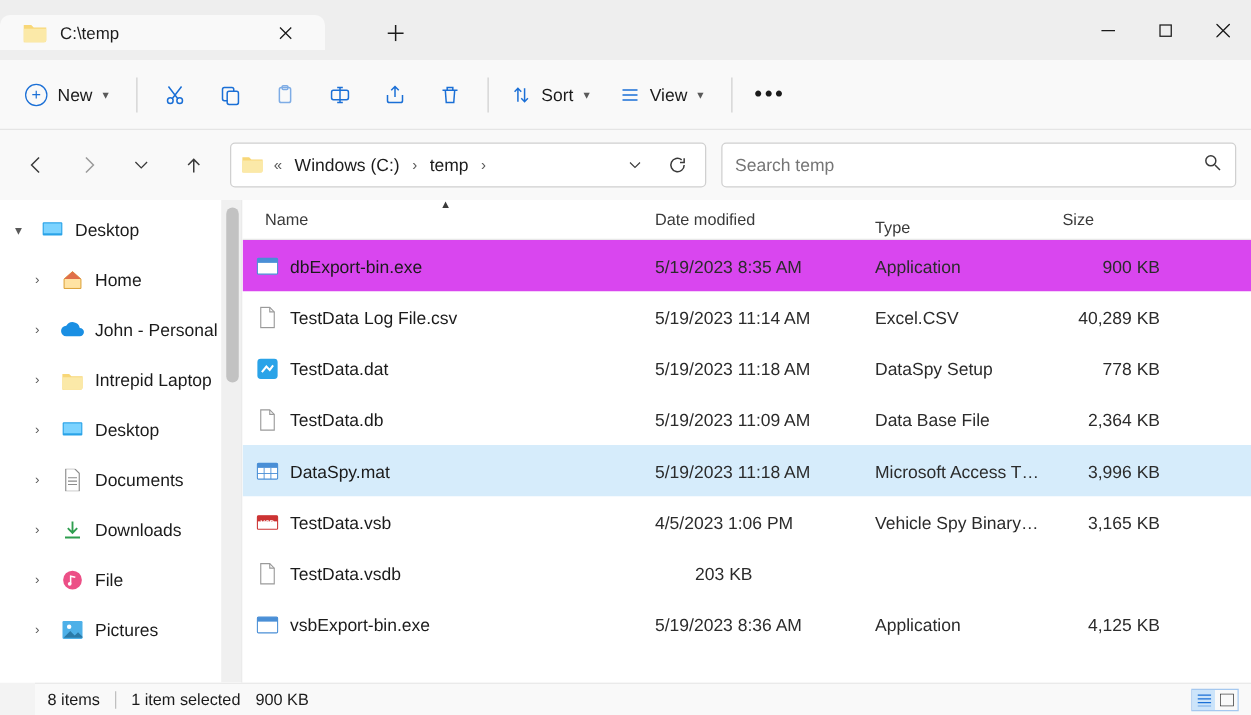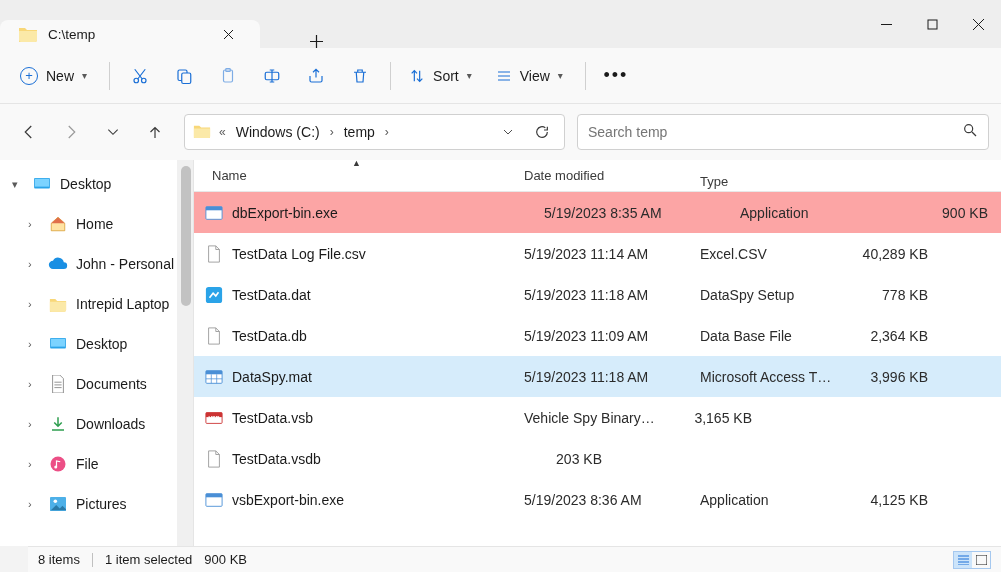--- a/index.html
+++ b/index.html
@@ -1,19 +1,19 @@
 <!DOCTYPE html>
 <html><head>
 <meta charset="utf-8">
 <style>
   * { box-sizing: border-box; margin: 0; padding: 0; font-family: "Segoe UI", sans-serif; }
   html, body { width: 1001px; height: 572px; overflow: hidden; background: #f3f3f3; }
 
   
-  .titlebar { height: 48px; background: #eeeeee; display: flex; align-items: flex-end; gap: 36px; }
+  .titlebar { height: 48px; background: #eeeeee; display: flex; align-items: center; gap: 36px; }
   .tab { display: flex; align-items: center; gap: 10px; padding: 0 18px 0 18px; background: #f9f9f9; border-top-left-radius: 8px; border-top-right-radius: 8px; margin-top: 4px; min-width: 260px; position: relative; }
   .tab .folder-glyph { width: 20px; height: 16px; }
   .tab-title { font-size: 13.5px; color: #1b1b1b; font-weight: 500; flex: 1; }
   .tab-close { width: 28px; height: 28px; display: flex; align-items: center; justify-content: center; color: #1b1b1b; font-size: 13px; border-radius: 4px; cursor: default; }
   .newtab { width: 40px; display: flex; align-items: center; justify-content: center; margin-top: 4px; color: #1b1b1b; font-size: 16px; }
   .titlebar-spacer { flex: 1; }
   .win-controls { display: flex; }
   .win-btn { width: 46px; height: 48px; display: flex; align-items: center; justify-content: center; color: #1b1b1b; }
   .win-btn svg { width: 11px; height: 11px; }
 
@@ -59,21 +59,21 @@
   .files-header { display: flex; height: 32px; align-items: center; border-bottom: 1px solid #e8e8e8; font-size: 13px; color: #3a3a3a; padding-left: 4px; }
   .col { padding: 0 8px; border-right: 1px solid transparent; display: flex; align-items: center; height: 100%; }
   .col.name { width: 318px; position: relative; padding-left: 14px; }
   .col.date { width: 176px; }
   .col.type { width: 150px; margin-top: 12px; }
   .col.size { width: 94px; justify-content: flex-start; }
   .sort-arrow { position:absolute; left:50%; top:-2px; transform:translateX(-50%); font-size:9px; color:#3a3a3a; }
 
   .file-rows { overflow-y: auto; height: calc(100% - 32px); }
   .row { display: flex; height: 41px; align-items: center; font-size: 14px; color: #1b1b1b; padding-left: 4px; }
-  .row.selected { background: #fca5a5; gap: 20px; }
+  .row.selected { background: #d946ef; }
   .row.highlight { background: #d6ecfb; }
   .cell { padding: 0 8px; overflow: hidden; white-space: nowrap; text-overflow: ellipsis; }
   .cell.name { width: 318px; display: flex; align-items: center; gap: 8px; padding-left: 6px; }
   .cell.date { width: 176px; color: #2b2b2b; }
   .cell.type { width: 150px; color: #2b2b2b; }
   .cell.size { width: 94px; text-align: right; color: #2b2b2b; }
   .file-icon { width: 20px; height: 20px; display:flex; align-items:center; justify-content:center; flex-shrink:0; }
 
   
   .statusbar { height: 26px; background: #f9f9f9; border-top: 1px solid #e5e5e5; display: flex; align-items: center; padding: 0 10px; font-size: 13px; color: #1b1b1b; gap: 12px; margin-left: 28px; }
@@ -383,20 +383,23 @@
       <div class="col name">
         <span>Name</span>
         <span class="sort-arrow">▲</span>
       </div>
       <div class="col date">
           <span>Date modified</span>
         </div>
       <div class="col type">
           <span>Type</span>
         </div>
+      <div class="col size">
+          <span>Size</span>
+        </div>
     </div>
     <div class="file-rows" id="file-rows">
         <div class="row selected">
           <div class="cell name">
             <span class="file-icon">
               <svg width="18" height="18" viewBox="0 0 20 20">
                 <rect x="1" y="3" width="18" height="14" rx="1" fill="#fff" stroke="#4a8fd6"></rect>
                 <rect x="1" y="3" width="18" height="4" fill="#4a8fd6"></rect>
               </svg>
             </span>
@@ -467,20 +470,21 @@
           <div class="cell name">
             <span class="file-icon">
               <svg width="18" height="18" viewBox="0 0 20 20">
                 <rect x="1" y="4" width="18" height="12" rx="1" fill="#fff" stroke="#c33"></rect>
                 <rect x="1" y="4" width="18" height="5" fill="#c33"></rect>
                 <text x="10" y="12" font-size="6" fill="#fff" text-anchor="middle" font-weight="bold">VSB</text>
               </svg>
             </span>
             <span>TestData.vsb</span>
           </div>
+          <div class="cell date">4/5/2023 1:06 PM</div>
           <div class="cell type">Vehicle Spy Binary …</div>
           <div class="cell size">3,165 KB</div>
         </div>
         <div class="row">
           <div class="cell name">
             <span class="file-icon">
               <svg width="16" height="18" viewBox="0 0 16 20">
                 <path d="M2 1h8l4 4v14H2z" fill="#fff" stroke="#9a9a9a"></path>
                 <path d="M10 1v4h4" fill="none" stroke="#9a9a9a"></path>
               </svg>

